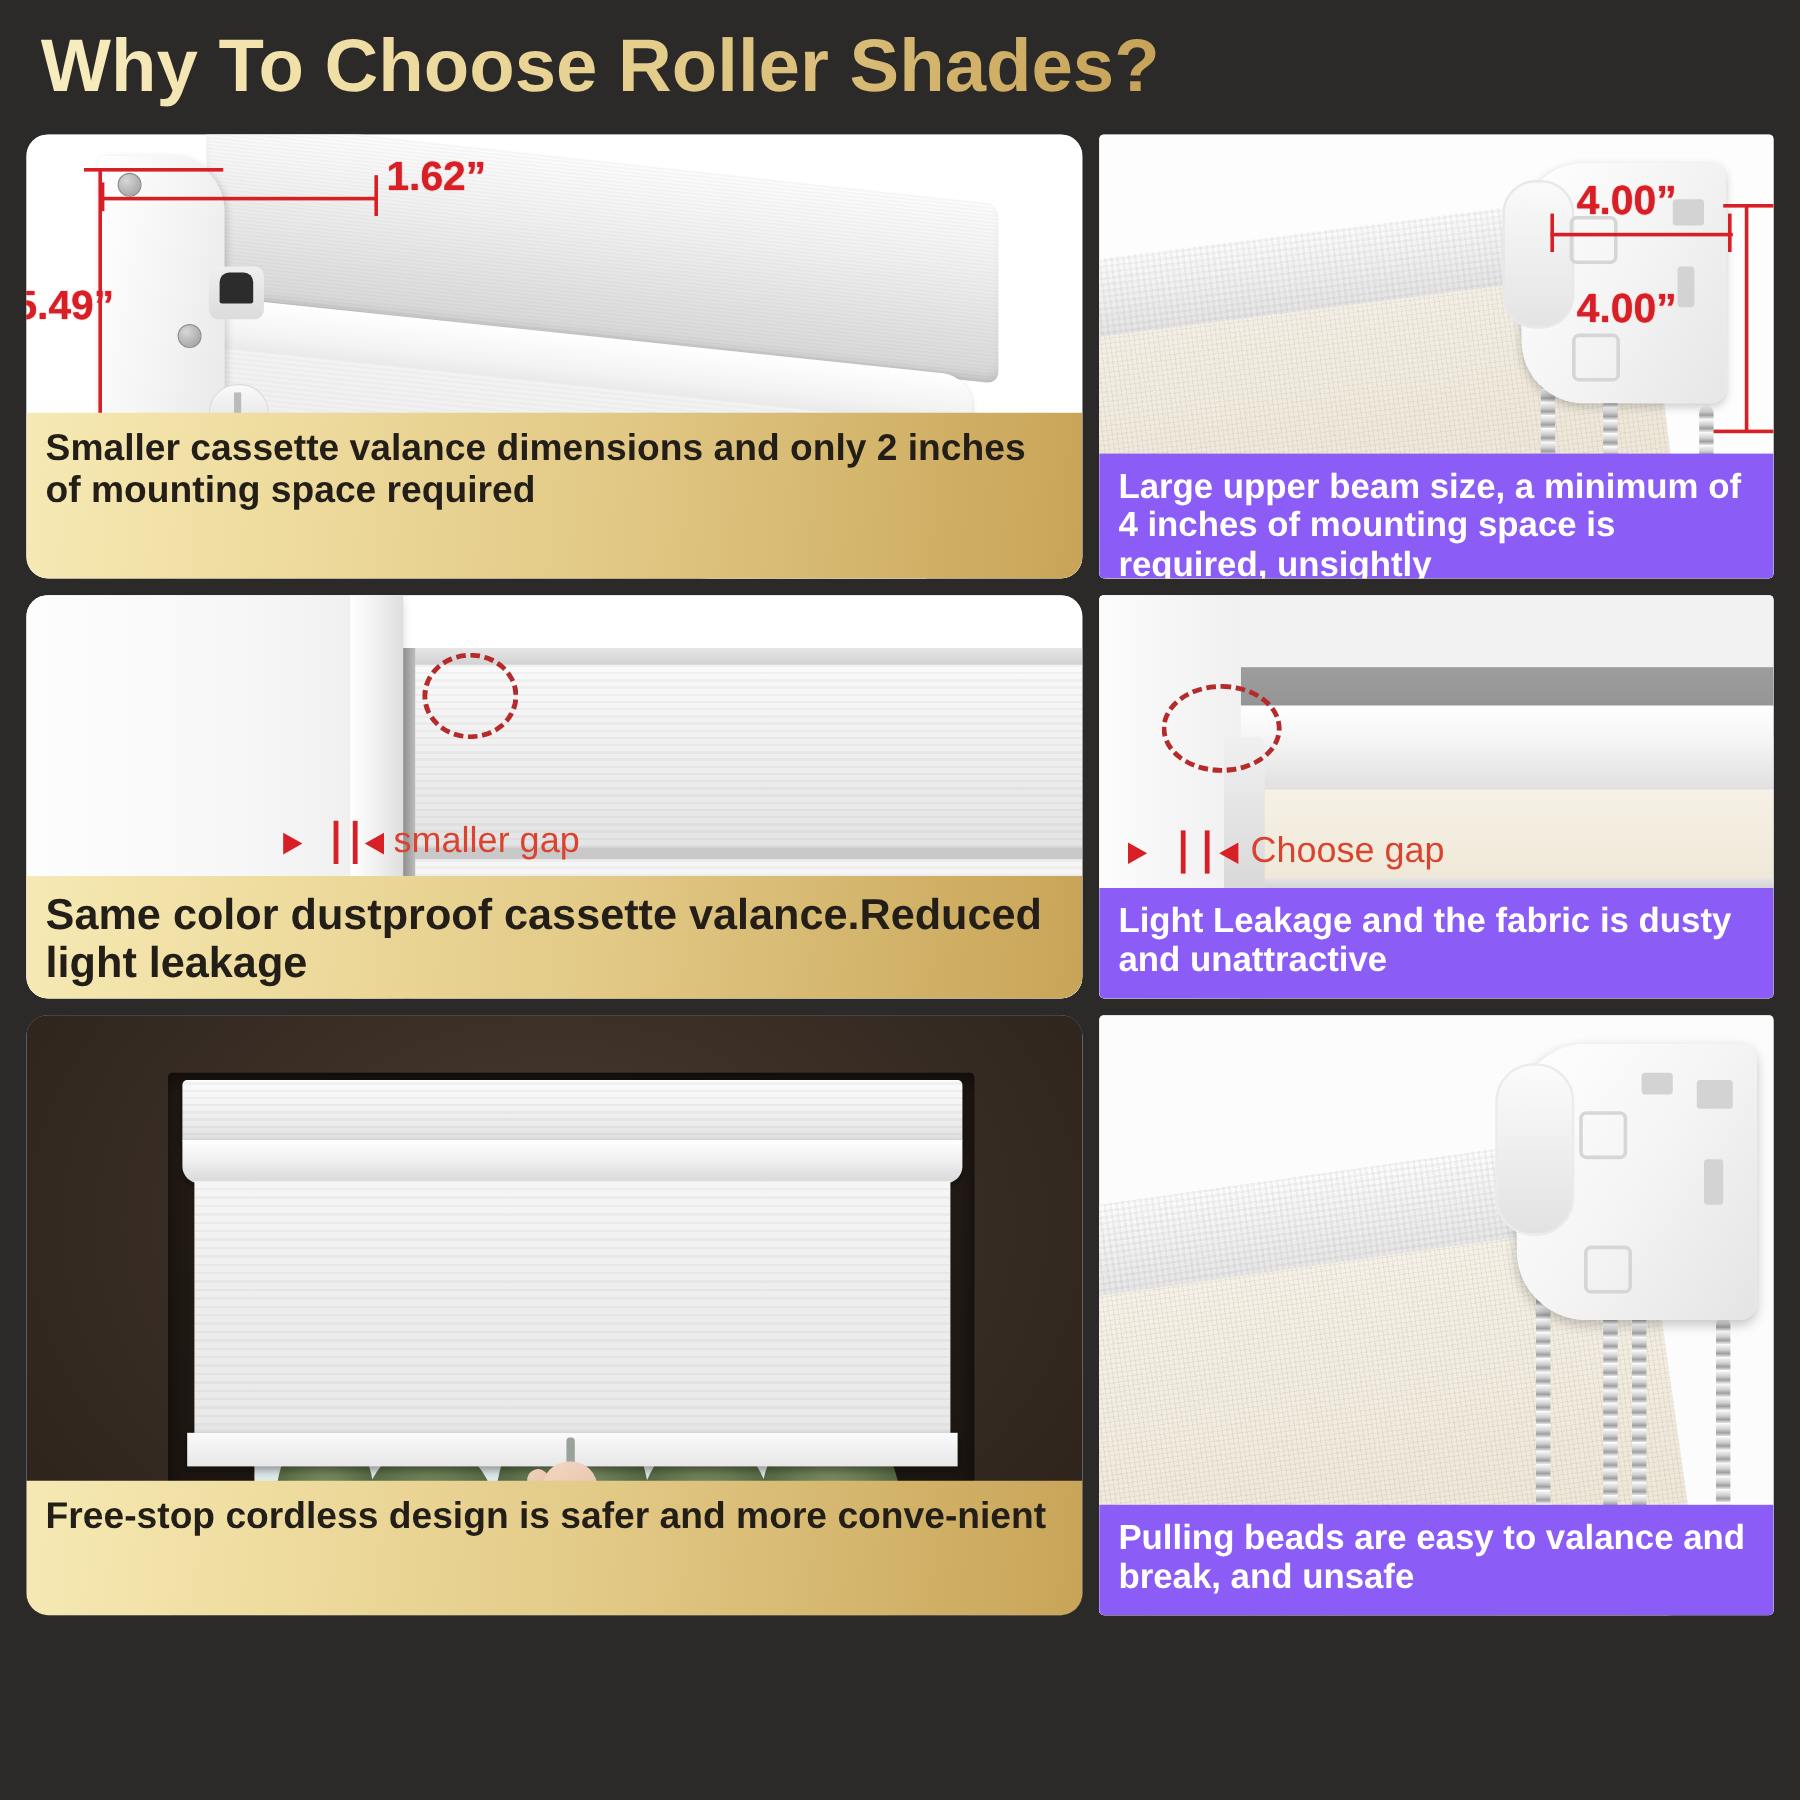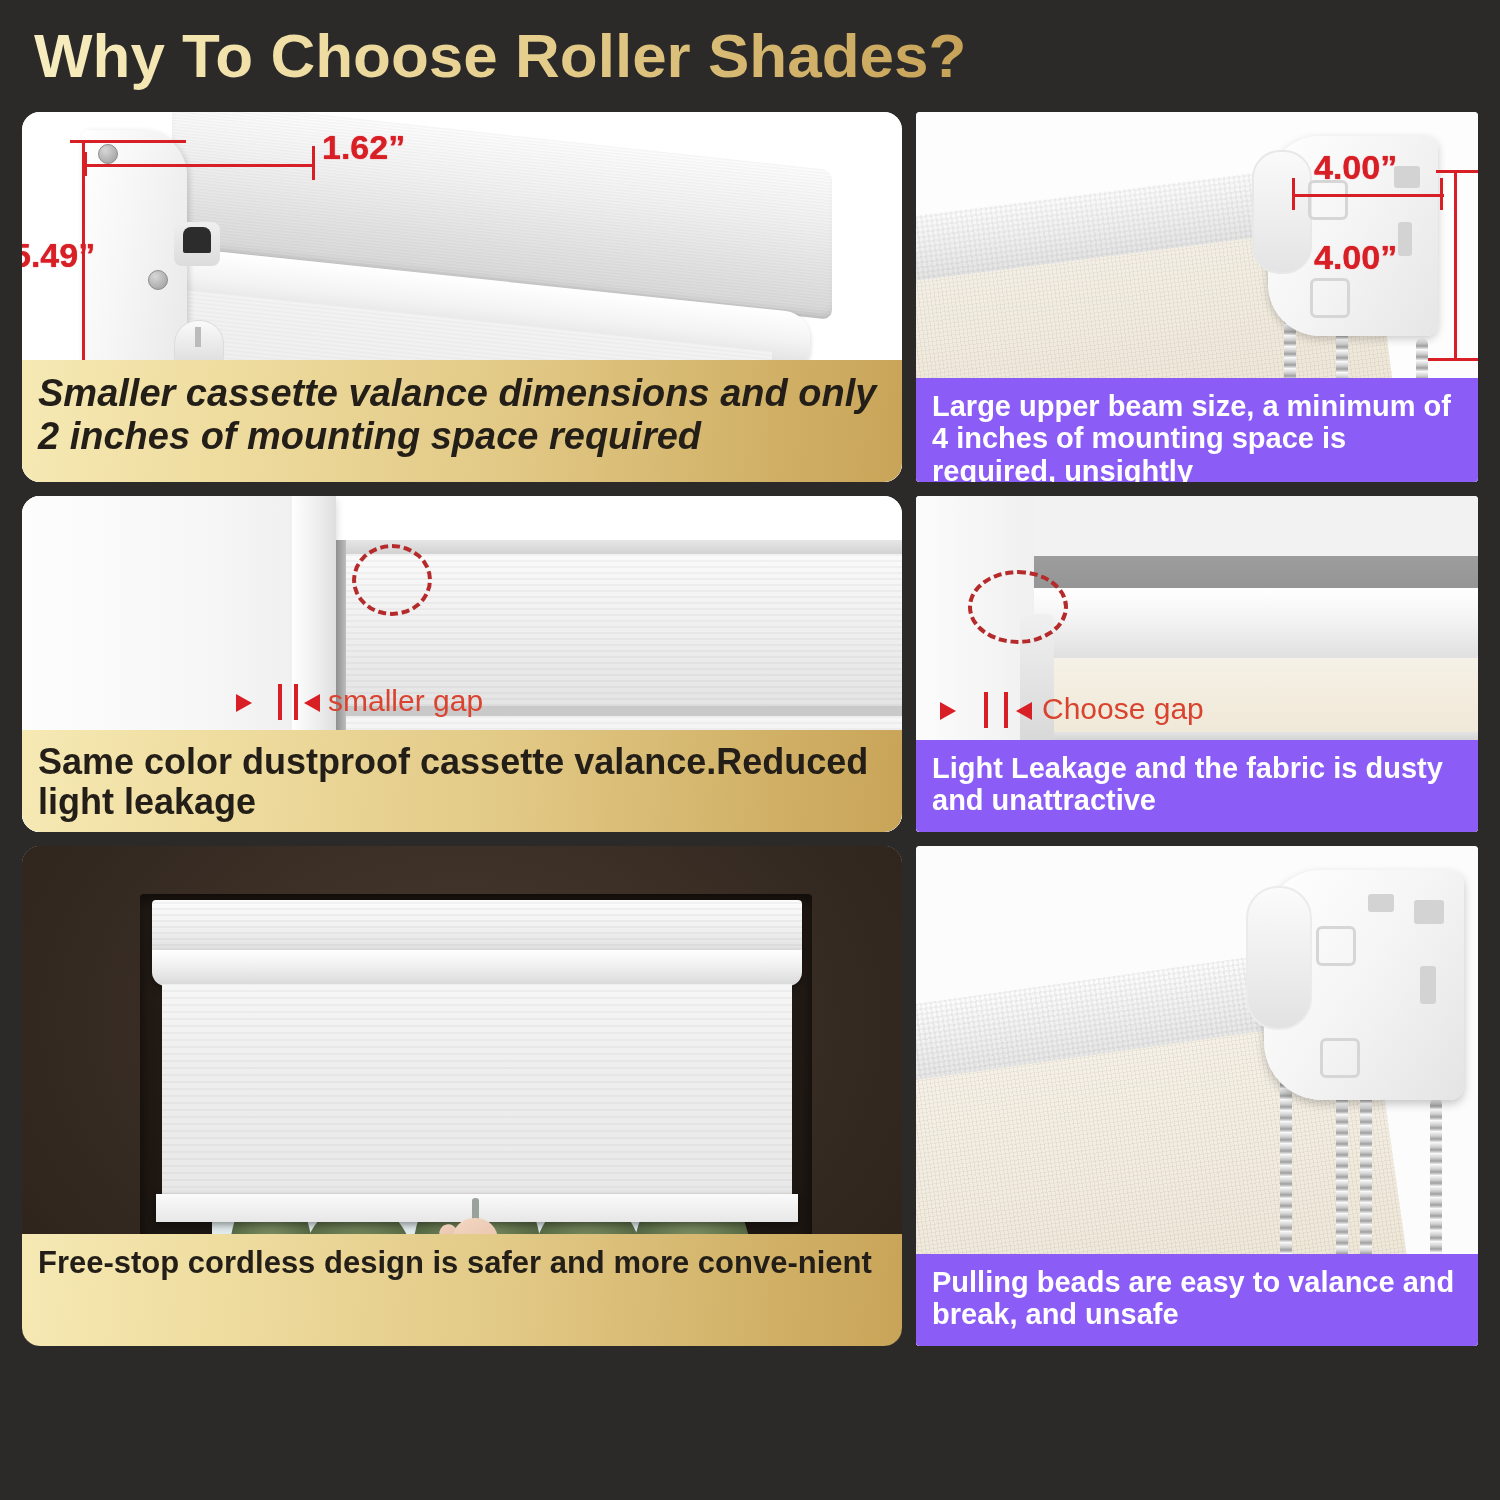--- a/index.html
+++ b/index.html
@@ -43,21 +43,21 @@
     font-weight:bold;line-height:1.12;
   }
   .cap-gold{
     background:linear-gradient(95deg,#f6e9b4 0%,#efdda0 22%,#e2c986 55%,#cfae63 88%,#c8a458 100%);
     color:#231f18;
     border-bottom-left-radius:18px;border-bottom-right-radius:18px;
   }
   .cap-gray{
     background:#8b5cf6;color:#ffffff;
   }
-  .cap-r1l{height:122px;font-size:38px;font-style:italic;}
+  .cap-r1l{height:138px;font-size:31px;}
   .cap-r1r{height:104px;font-size:29px;}
   .cap-r2l{height:102px;font-size:36px;}
   .cap-r2r{height:92px;font-size:29px;}
   .cap-r3l{height:112px;font-size:31px;}
   .cap-r3r{height:92px;font-size:29px;}
   .dimtext{font-size:34px;color:#d81f26;font-weight:bold;text-shadow:0 0 1px #d81f26;}
   .rline{position:absolute;background:#d81f26;}
   .hline{height:3px;}
   .vline{width:3px;}
 

